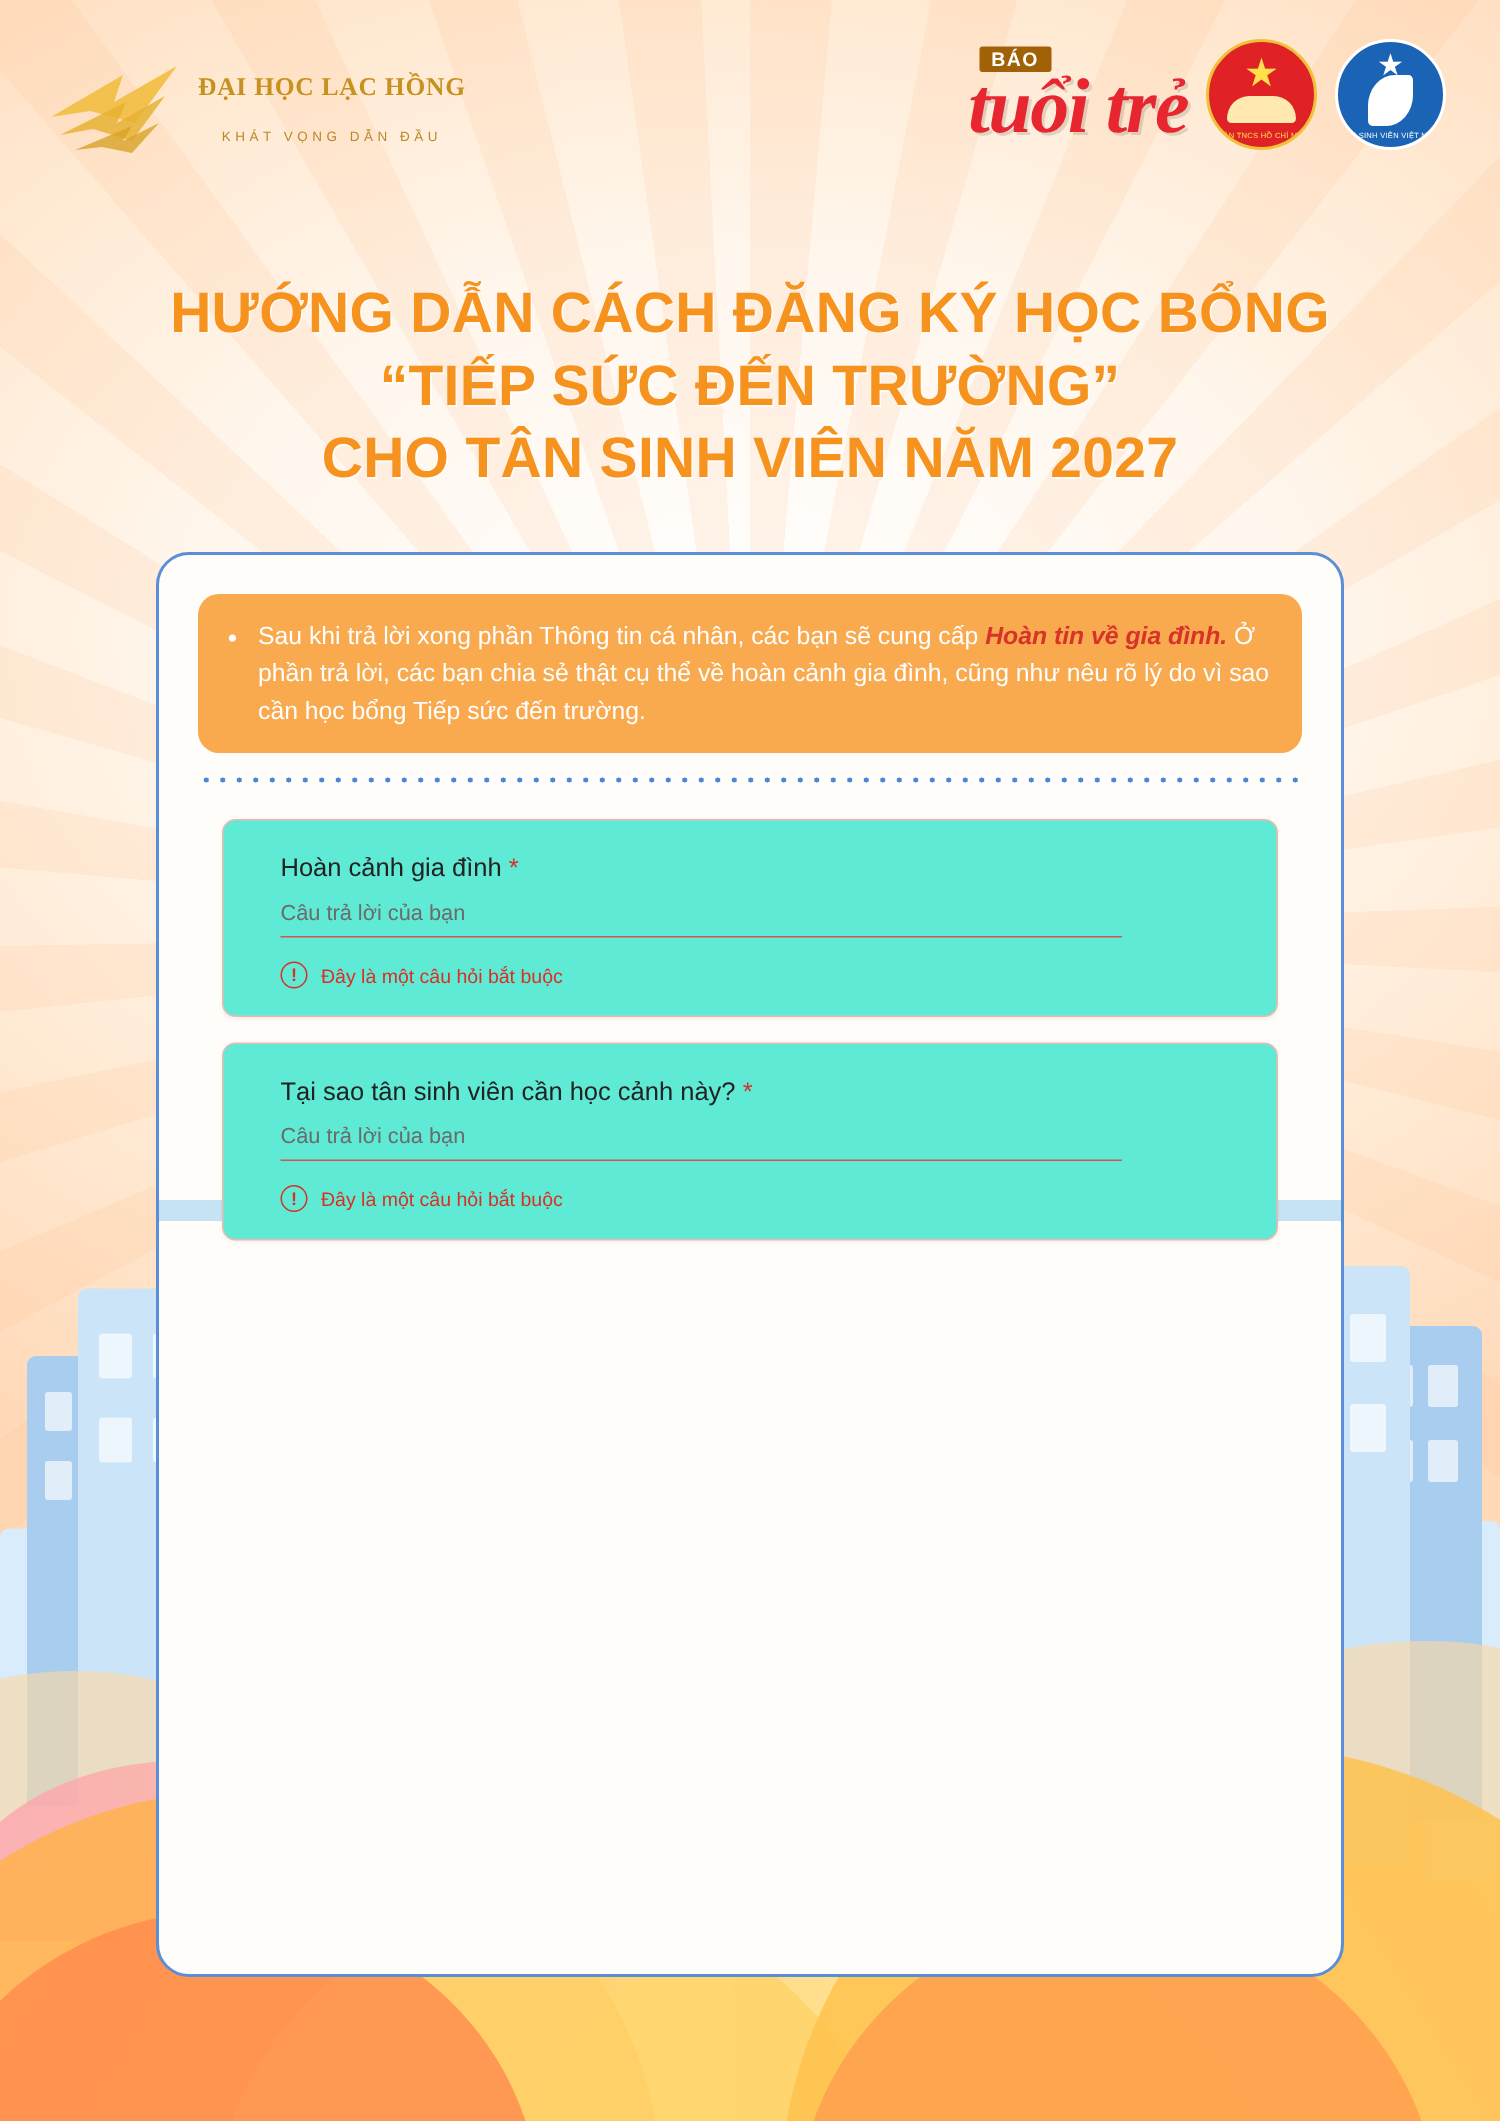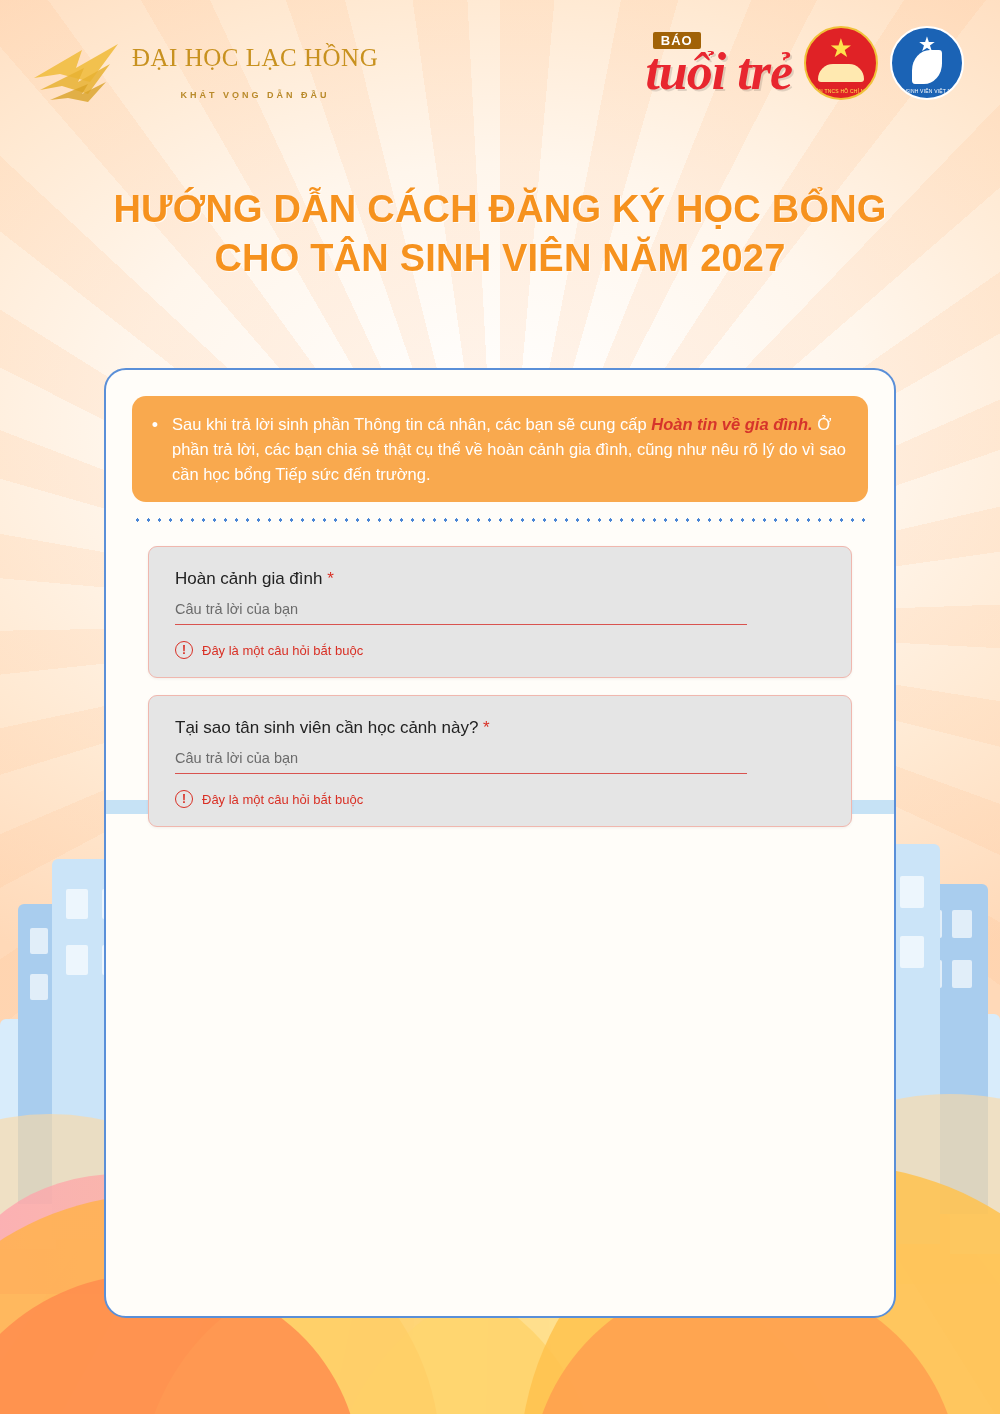--- a/index.html
+++ b/index.html
@@ -79,33 +79,32 @@
   .logo-left {
     position: absolute;
     left: 30px; top: 38px;
     display: flex;
     align-items: center;
     gap: 10px;
   }
   .logo-bird { width: 92px; height: 70px; }
   .logo-text { line-height: 1.05; }
   .logo-title {
-    font-size: 25px;
-    font-weight: normal;
+    font-size: 17px;
+    font-weight: bold;
     color: #c8911f;
     letter-spacing: .5px;
     font-family: "Liberation Serif", serif;
   }
   .logo-sub {
     font-size: 9px;
     color: #b98a2a;
     letter-spacing: 3px;
     text-align: center;
     margin-top: 20px;
-    font-weight: bold;
   }
 
   .logo-right {
     position: absolute;
     right: 36px; top: 26px;
     display: flex;
     align-items: center;
     gap: 12px;
   }
   .tt-wrap { text-align: center; position: relative; }
@@ -241,24 +240,24 @@
     margin: 16px 26px 0 26px;
     height: 4px;
     background-image: radial-gradient(circle, #4a86d6 1.6px, rgba(0,0,0,0) 1.8px);
     background-size: 11px 4px;
     background-repeat: repeat-x;
   }
 
   .q-wrap { position: relative; margin: 24px 42px 0 42px; }
 
   .qbox {
-    background: #e5e5e5;
+    background: #5eead4;
     border: 1px solid #f0b7ae;
     border-radius: 9px;
-    padding: 22px 26px 18px 26px;
+    padding: 22px 26px 18px 38px;
     box-shadow: 0 1px 3px rgba(0,0,0,.06);
   }
   .q-title {
     font-size: 17px;
     color: #222;
     margin-bottom: 12px;
   }
   .q-title .req { color: #d93025; }
   .q-desc {
     font-size: 14.5px;
@@ -375,28 +374,29 @@
     <div class="emblem2">
       <div class="star2">★</div>
       <div class="flame"></div>
       <div class="ring2">HỘI SINH VIÊN VIỆT NAM</div>
     </div>
   </div>
 </div>
 
 <div class="title-block">
   <div class="title-line">HƯỚNG DẪN CÁCH ĐĂNG KÝ HỌC BỔNG</div>
+  <div class="title-line">“TIẾP SỨC ĐẾN TRƯỜNG”</div>
   <div class="title-line">CHO TÂN SINH VIÊN NĂM 2027</div>
 </div>
 
 <div class="card">
 
   <div class="notice">
     <div class="bullet">•</div>
-    <p><span>Sau khi trả lời sinh phần Thông tin cá nhân, các bạn sẽ cung cấp </span><b>Hoàn tin về gia đình.</b><span> Ở phần trả lời, các bạn chia sẻ thật cụ thể về hoàn cảnh gia đình, cũng như nêu rõ lý do vì sao cần học bổng Tiếp sức đến trường.</span></p>
+    <p><span>Sau khi trả lời xong phần Thông tin cá nhân, các bạn sẽ cung cấp </span><b>Hoàn tin về gia đình.</b><span> Ở phần trả lời, các bạn chia sẻ thật cụ thể về hoàn cảnh gia đình, cũng như nêu rõ lý do vì sao cần học bổng Tiếp sức đến trường.</span></p>
   </div>
 
   <div class="dots"></div>
 
   <div class="q-wrap">
     <div class="qbox">
       <div class="q-title">
         <span>Hoàn cảnh gia đình</span>
         <span class="req">*</span>
       </div>

